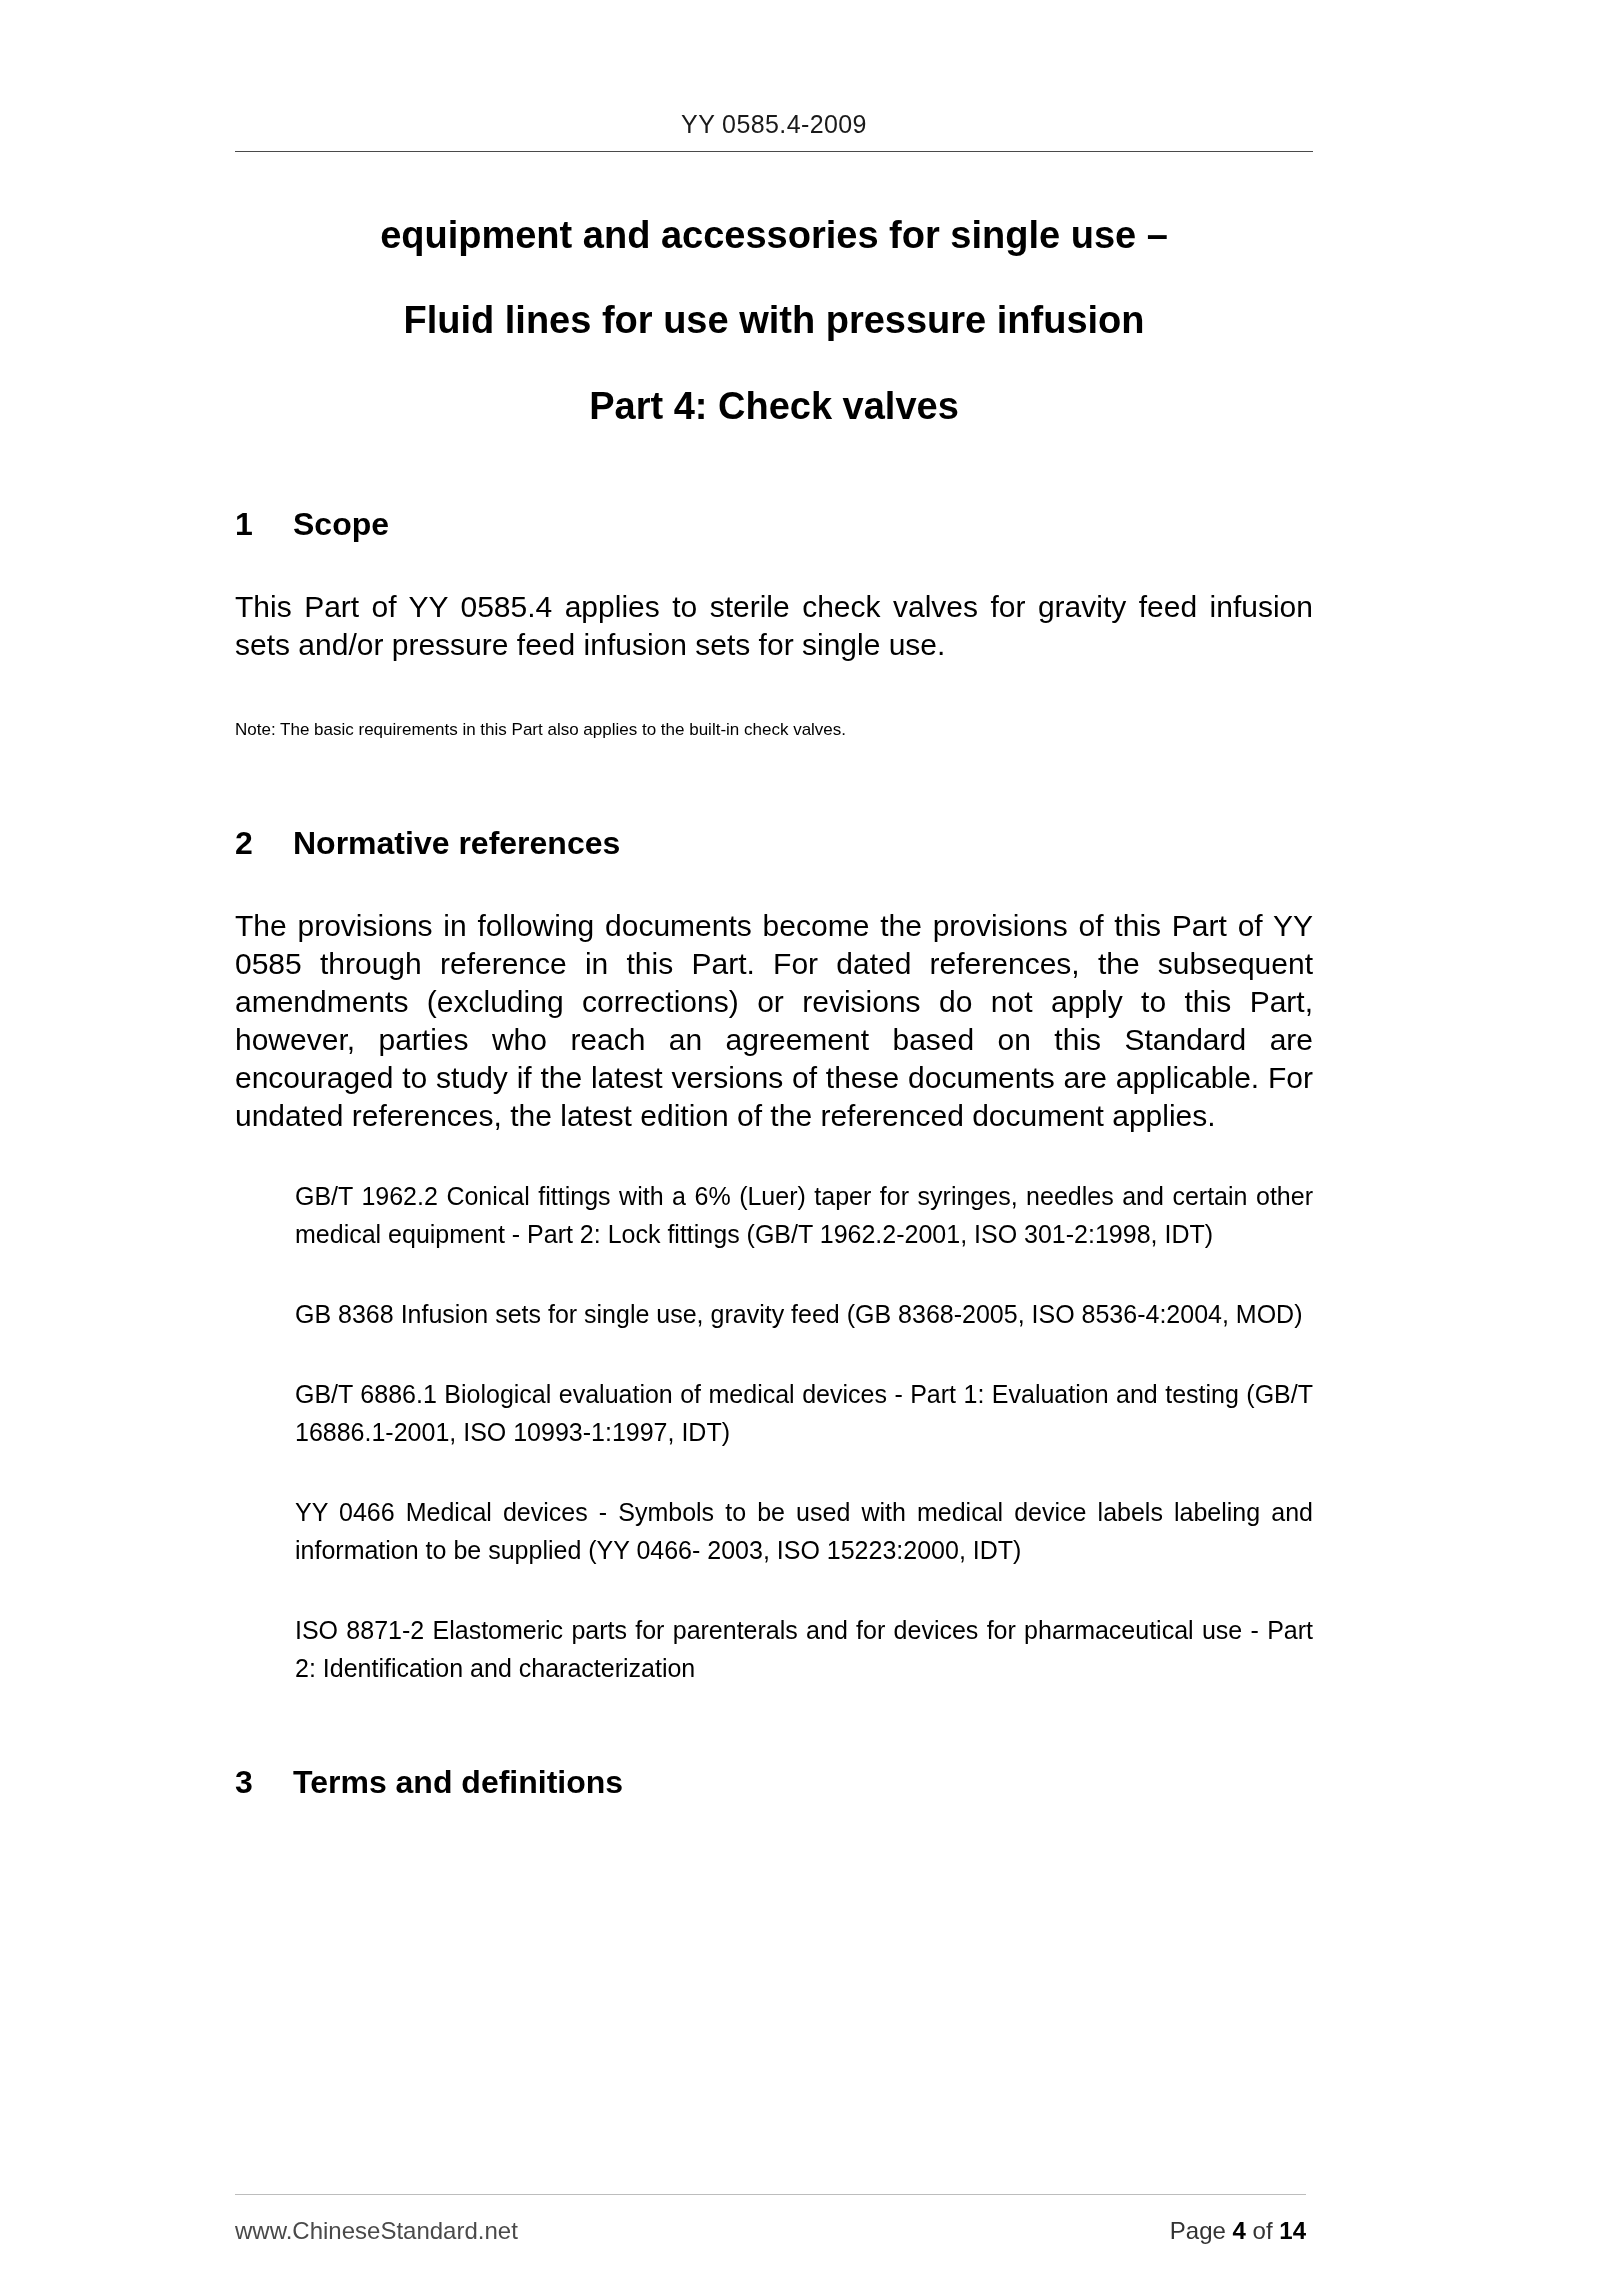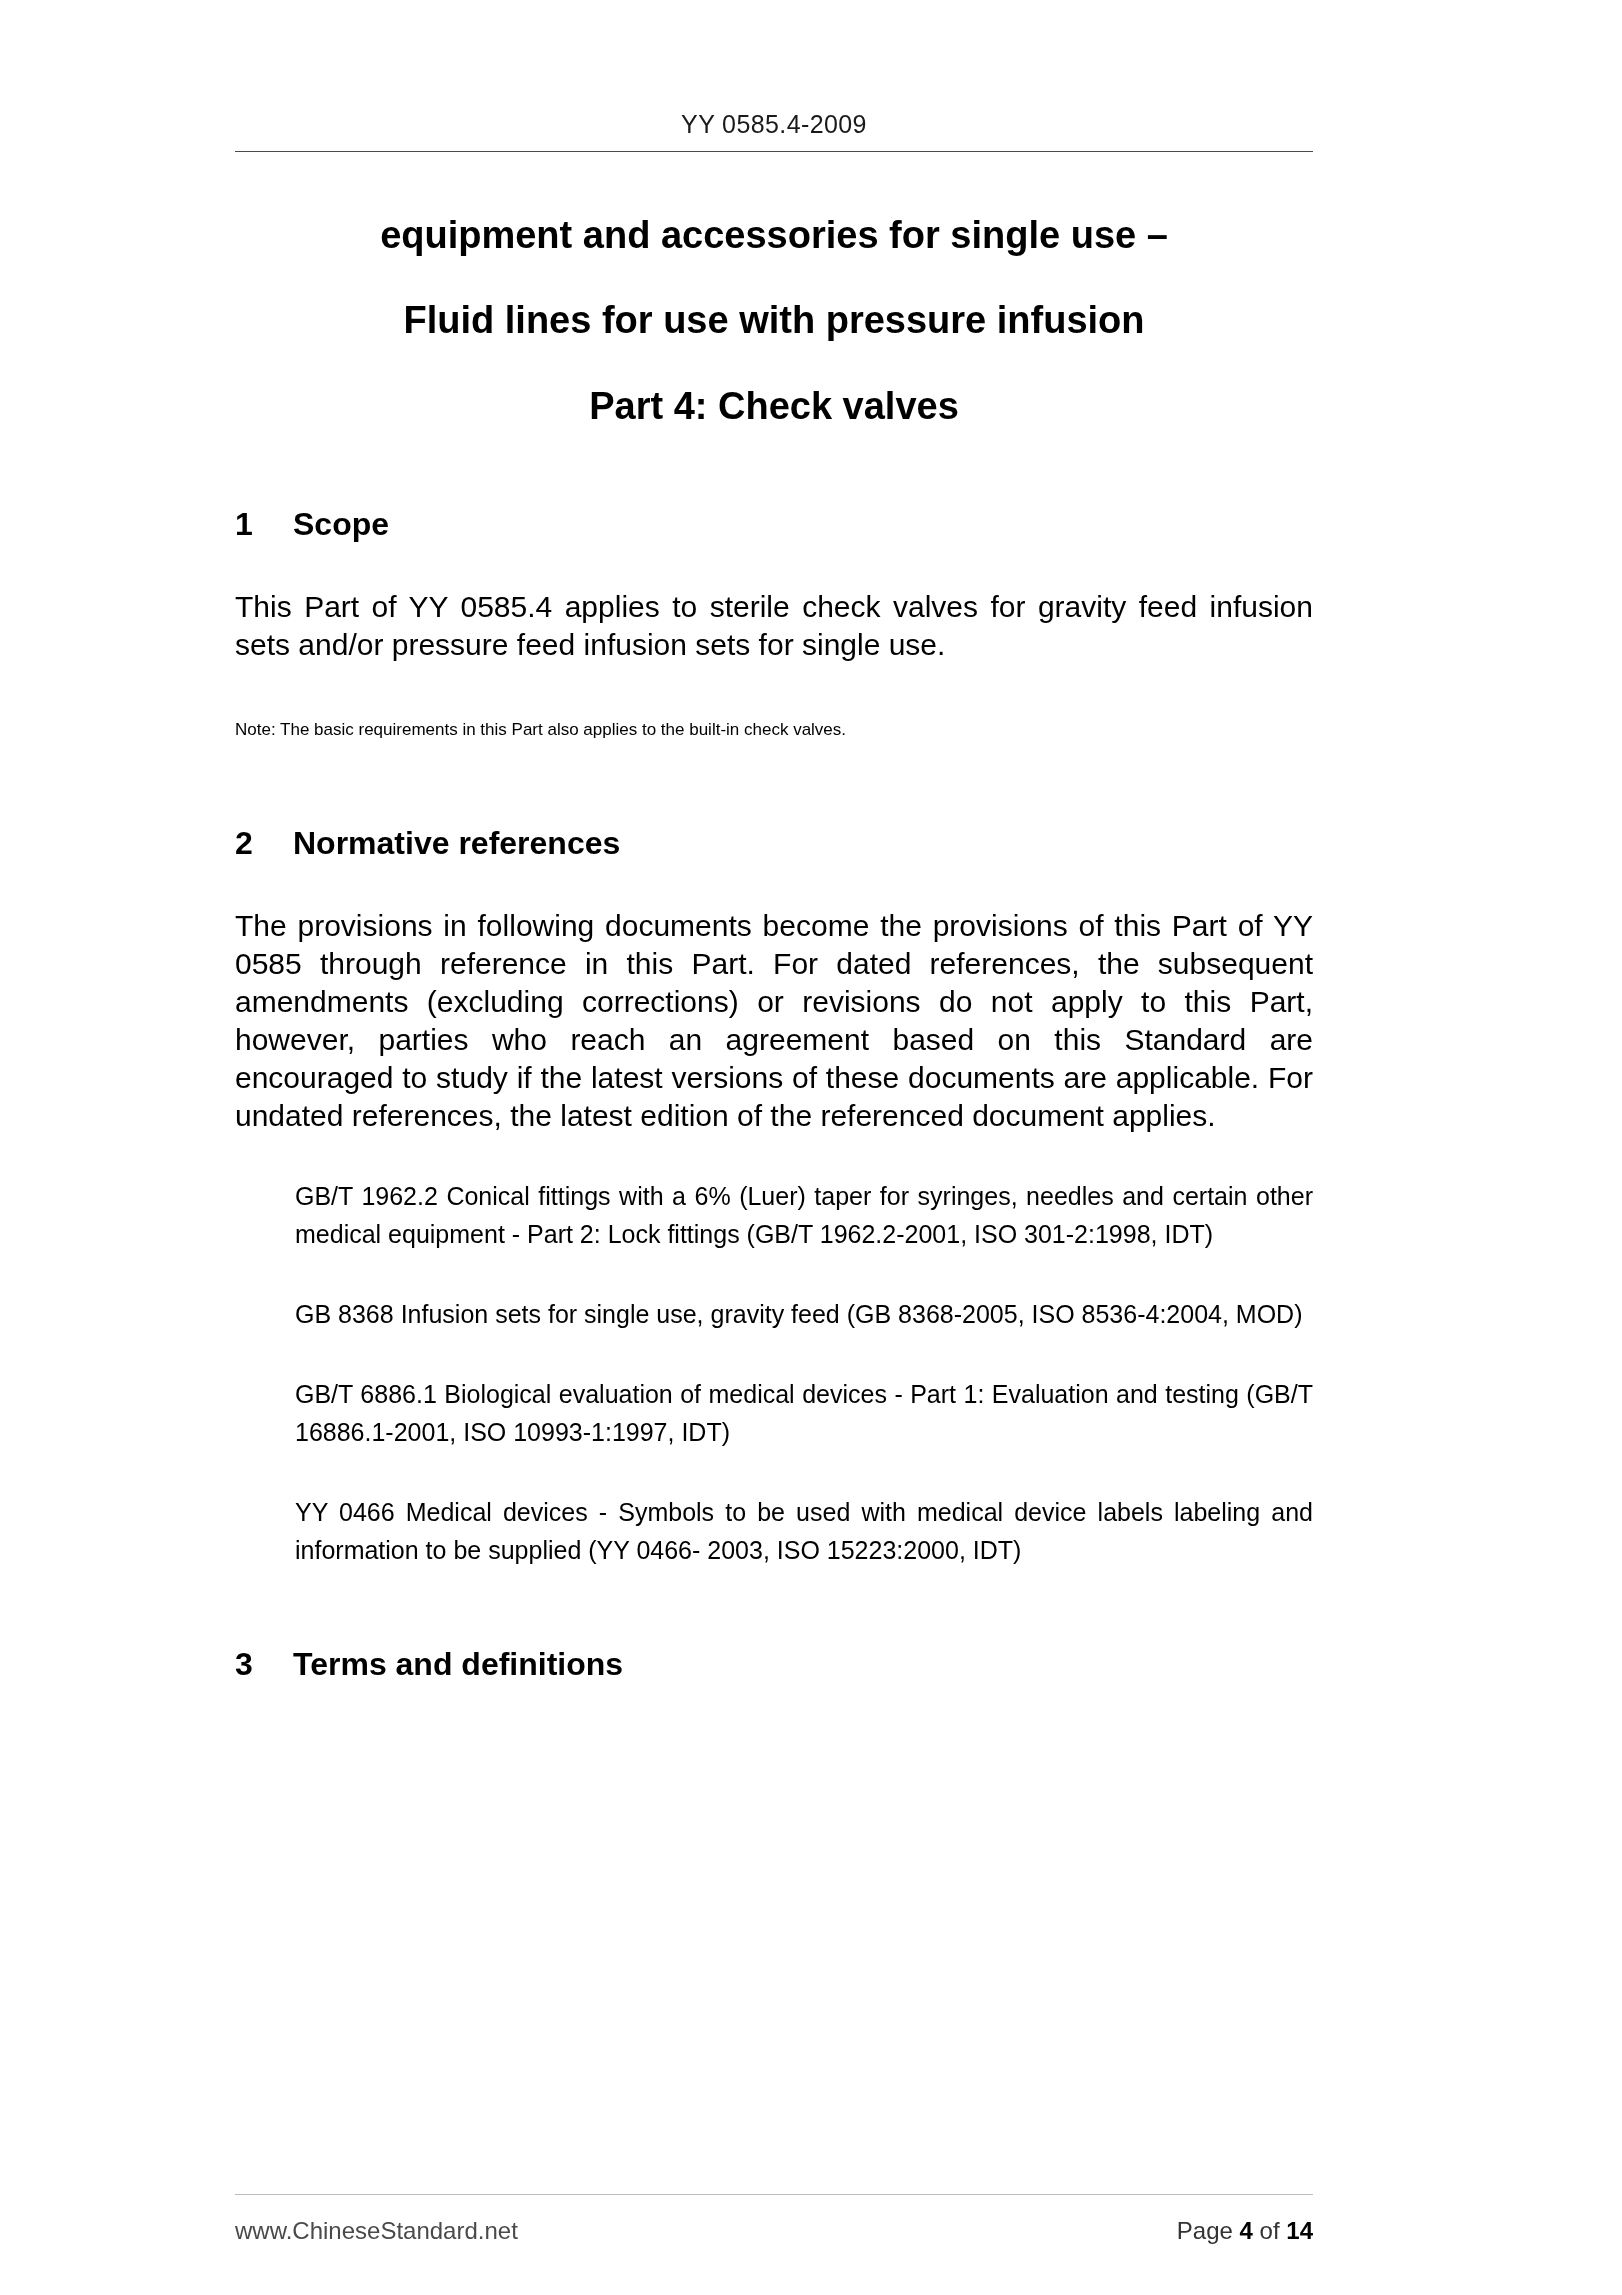--- a/index.html
+++ b/index.html
@@ -74,21 +74,21 @@
   p.ref {
     font-size: 25px;
     line-height: 38px;
     text-align: justify;
     margin: 42px 0 0 0;
     color: #000;
   }
   .footer {
     position: absolute;
     left: 235px;
-    right: 235px;
+    right: 242px;
     bottom: 50px;
   }
   .footer-rule {
     border: none;
     border-top: 1.7px solid #bdbdbd;
     margin: 0 0 22px 0;
   }
   .footer-row {
     display: flex;
     justify-content: space-between;
@@ -131,20 +131,21 @@
 
     <h2 class="section-heading"><span class="sec-num">2</span><span>Normative references</span></h2>
 
     <p class="body-para">The provisions in following documents become the provisions of this Part of YY 0585 through reference in this Part. For dated references, the subsequent amendments (excluding corrections) or revisions do not apply to this Part, however, parties who reach an agreement based on this Standard are encouraged to study if the latest versions of these documents are applicable. For undated references, the latest edition of the referenced document applies.</p>
 
     <div class="references">
       <p class="ref">GB/T 1962.2 Conical fittings with a 6% (Luer) taper for syringes, needles and certain other medical equipment - Part 2: Lock fittings (GB/T 1962.2-2001, ISO 301-2:1998, IDT)</p>
       <p class="ref">GB 8368 Infusion sets for single use, gravity feed (GB 8368-2005, ISO 8536-4:2004, MOD)</p>
       <p class="ref">GB/T 6886.1 Biological evaluation of medical devices - Part 1: Evaluation and testing (GB/T 16886.1-2001, ISO 10993-1:1997, IDT)</p>
       <p class="ref">YY 0466 Medical devices - Symbols to be used with medical device labels labeling and information to be supplied (YY 0466- 2003, ISO 15223:2000, IDT)</p>
+      <p class="ref">ISO 8871-2 Elastomeric parts for parenterals and for devices for pharmaceutical use - Part 2: Identification and characterization</p>
     </div>
 
     <h2 class="section-heading"><span class="sec-num">3</span><span>Terms and definitions</span></h2>
 
   </div>
 
   <div class="footer">
     <hr class="footer-rule">
     <div class="footer-row">
       <a href="#" class="site-link">www.ChineseStandard.net</a>

